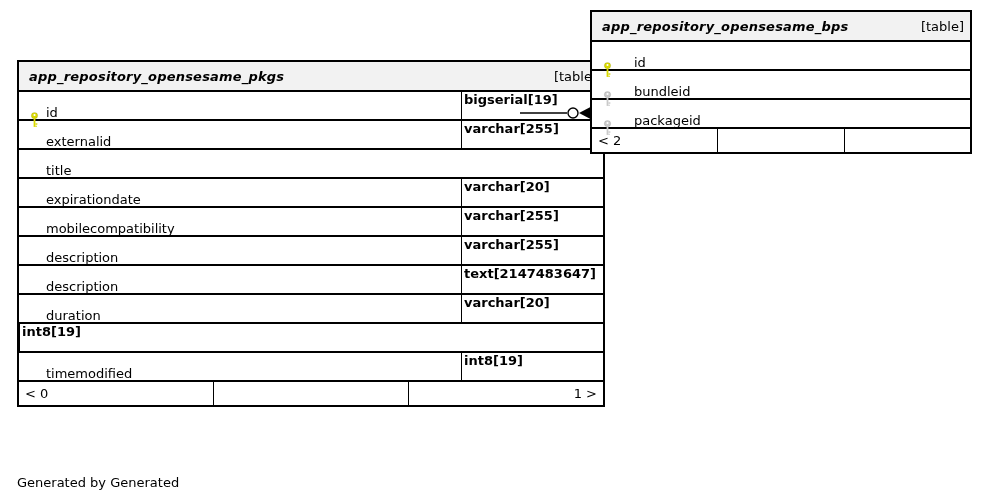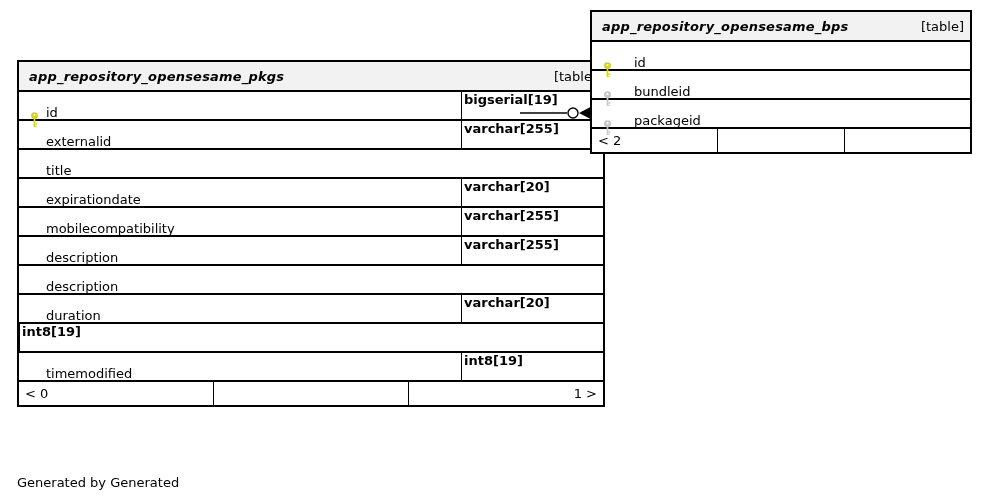--- a/index.html
+++ b/index.html
@@ -136,20 +136,23 @@
     </div>
     <div class="cell-type">
       <span>varchar[255]</span>
     </div>
   </div>
 
   <div class="erow">
     <div class="cell-name">
       <span>description</span>
     </div>
+    <div class="cell-type">
+      <span>text[2147483647]</span>
+    </div>
   </div>
 
   <div class="erow">
     <div class="cell-name">
       <span>duration</span>
     </div>
     <div class="cell-type">
       <span>varchar[20]</span>
     </div>
   </div>

